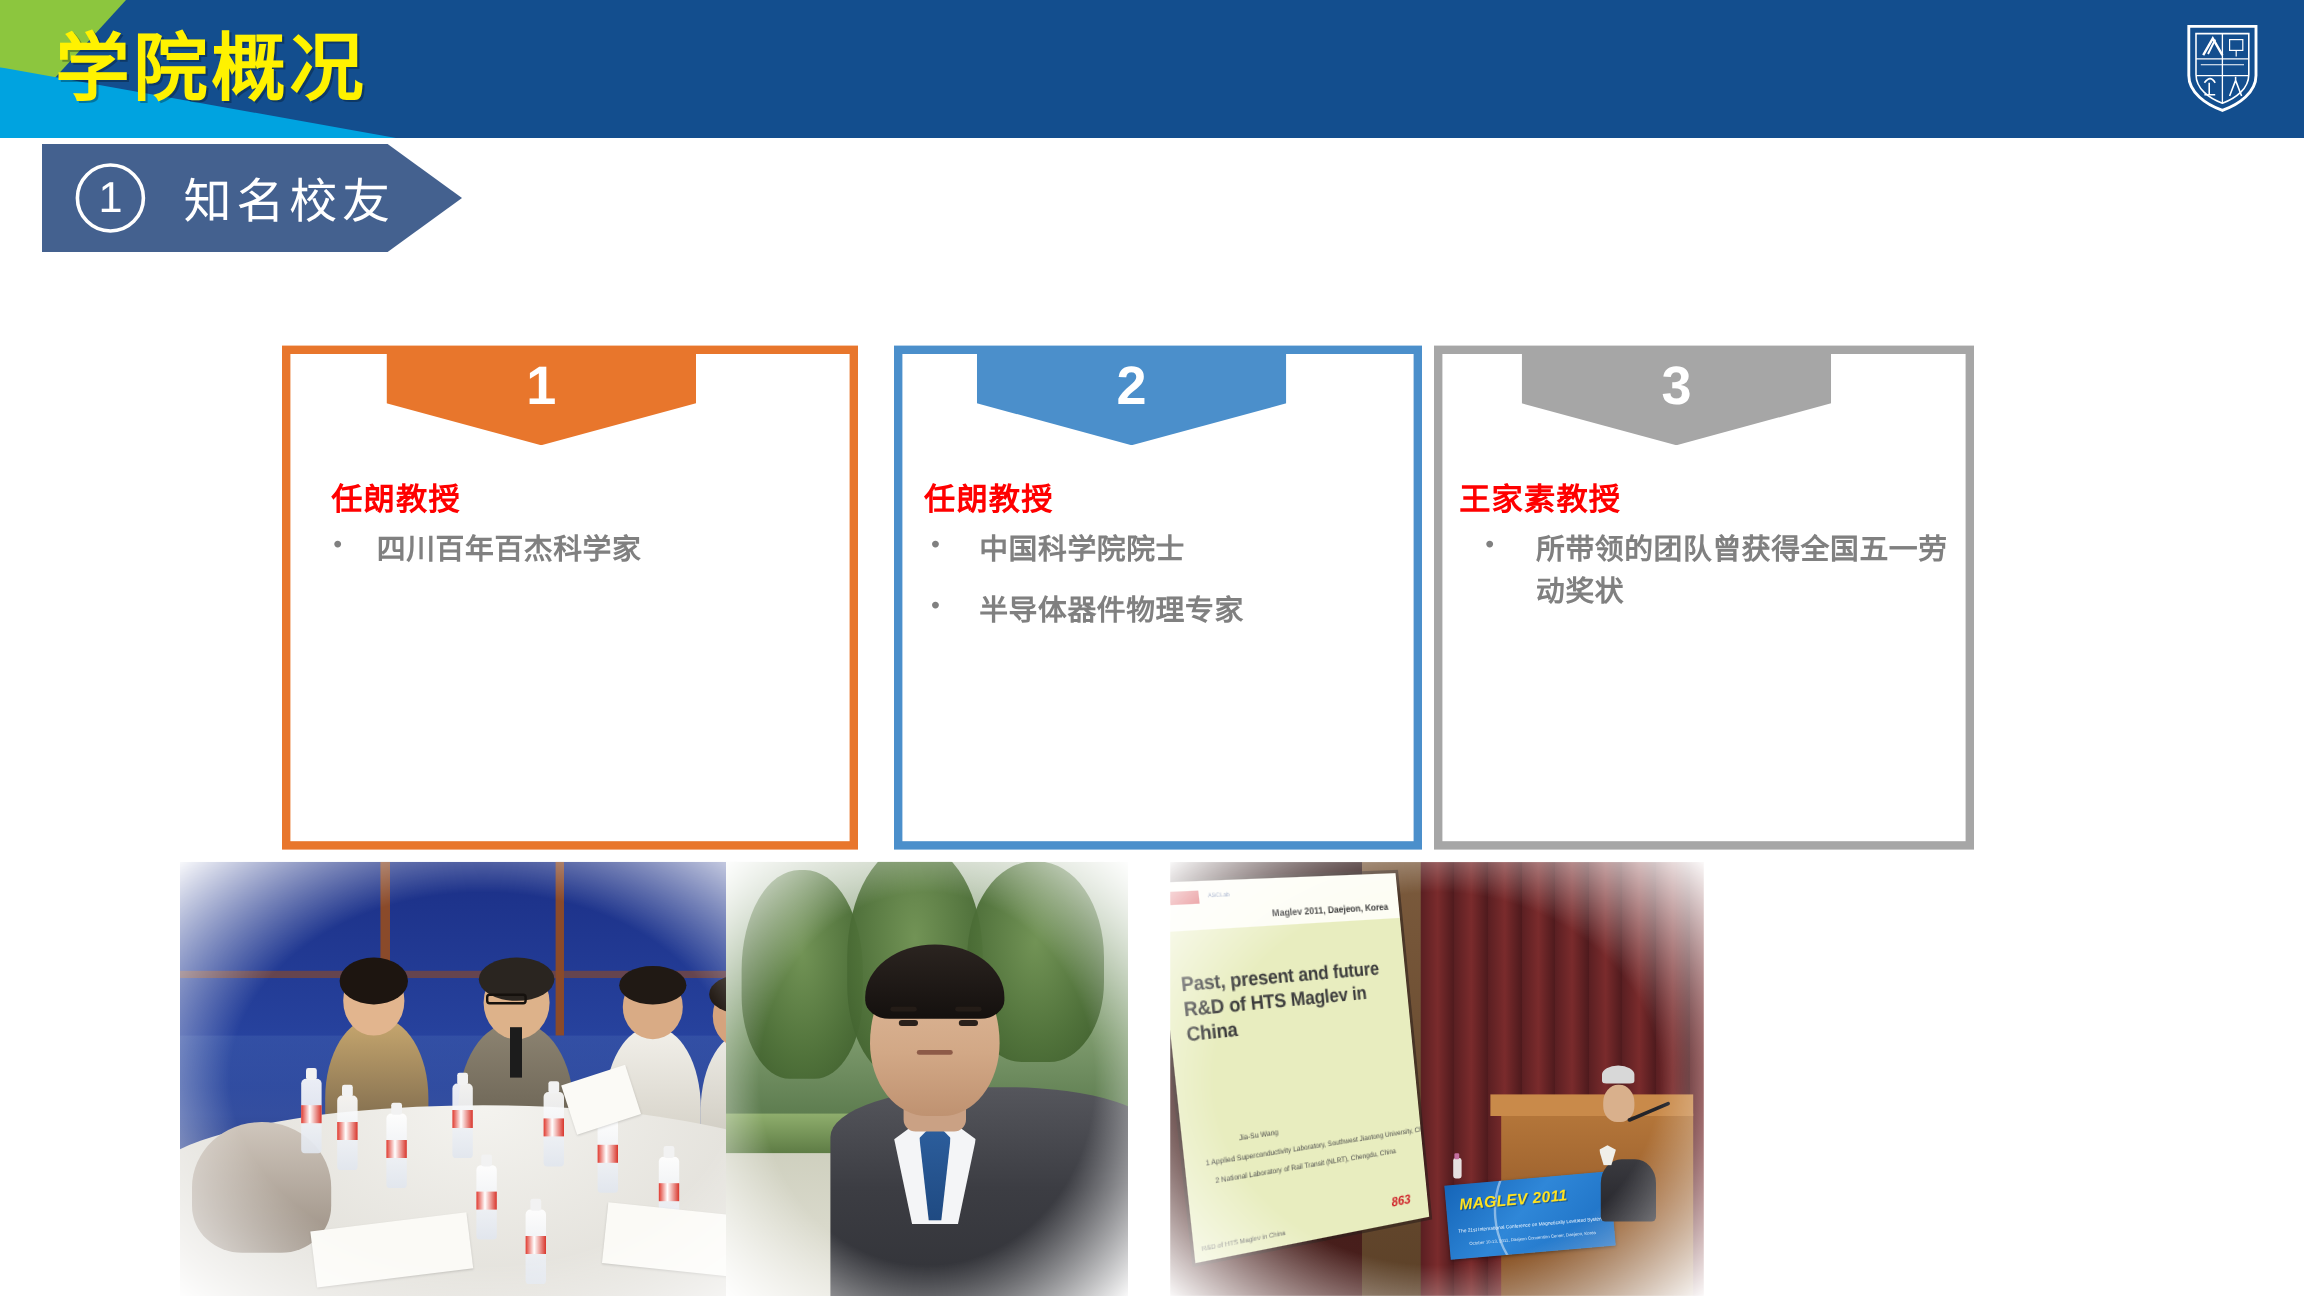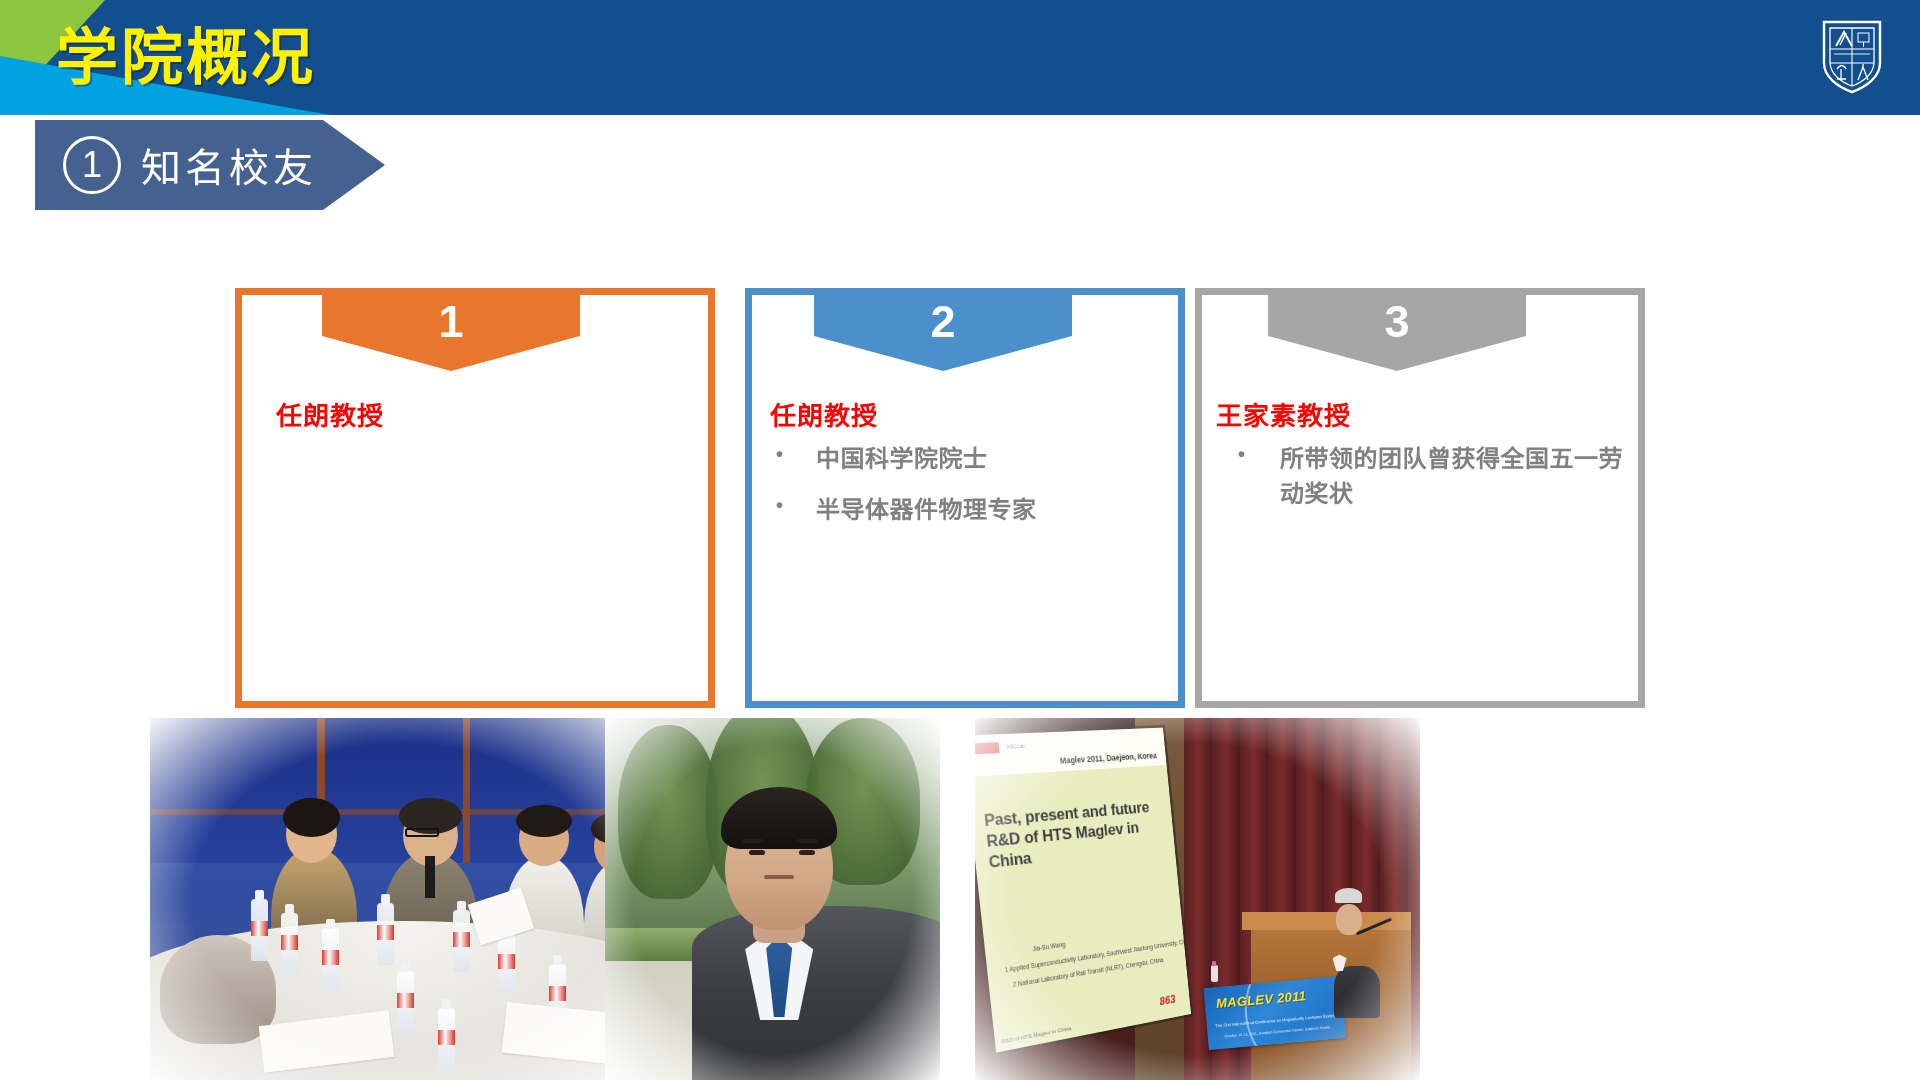--- a/index.html
+++ b/index.html
@@ -38,21 +38,21 @@
   }
   .header-wedge-cyan {
     position: absolute;
     left: 0; top: 0;
     width: 400px; height: 115px;
     background: #00A3E0;
     clip-path: polygon(0 56px, 0 115px, 330px 115px);
   }
   .header-title {
     position: absolute;
-    left: 56px; top: 8px;
+    left: 46px; top: 8px;
     font-size: 62px;
     font-weight: 700;
     color: #FFF200;
     letter-spacing: 3px;
     line-height: 100px;
     text-shadow: 2px 2px 0 rgba(0,0,0,0.28);
     white-space: nowrap;
   }
 
   
@@ -102,21 +102,21 @@
     color: #ffffff;
     font-size: 36px;
     font-weight: 400;
     display: flex;
     align-items: center;
     justify-content: center;
     flex: none;
     line-height: 1;
   }
   .section-label {
-    margin-left: 20px;
+    margin-left: 32px;
     color: #ffffff;
     font-family: "Liberation Serif", "DejaVu Serif", serif;
     font-size: 40px;
     letter-spacing: 4px;
     white-space: nowrap;
   }
 
   
   .cards {
     position: absolute;
@@ -531,20 +531,21 @@
     <div class="section-num">1</div>
     <div class="section-label">知名校友</div>
   </div>
 
   <div class="cards">
 
     <div class="card card-1">
       <div class="card-badge">1</div>
       <div class="card-name">任朗教授</div>
       <ul class="card-list">
+        <li>四川百年百杰科学家</li>
       </ul>
     </div>
 
     <div class="card card-2">
       <div class="card-badge">2</div>
       <div class="card-name">任朗教授</div>
       <ul class="card-list">
         <li>中国科学院院士</li>
         <li>半导体器件物理专家</li>
       </ul>

